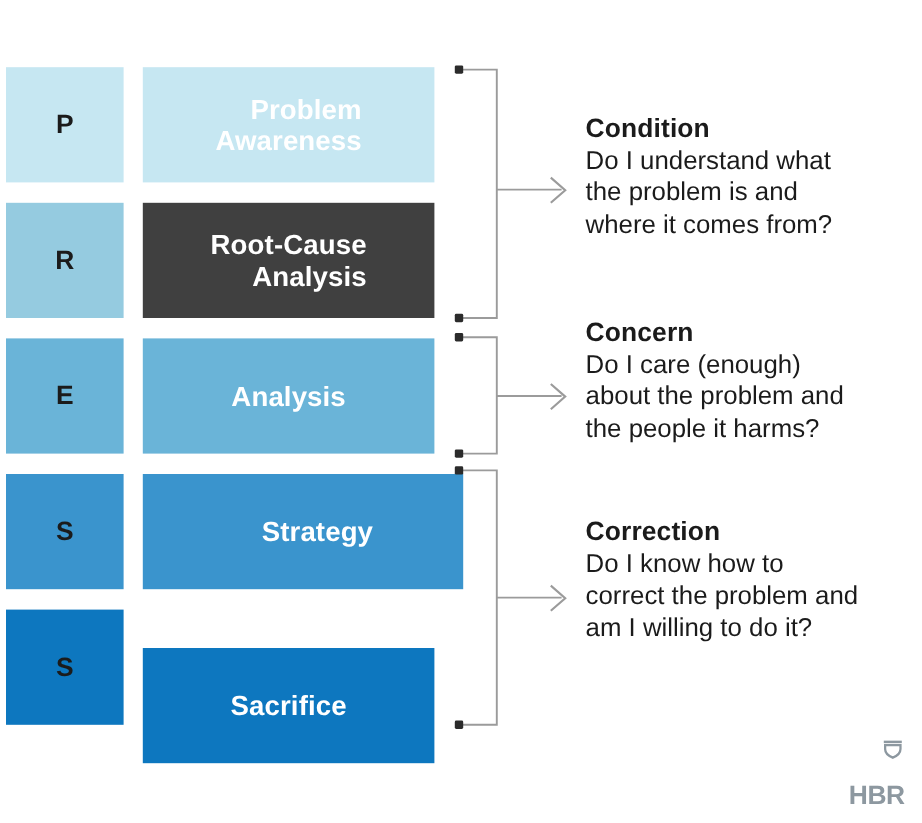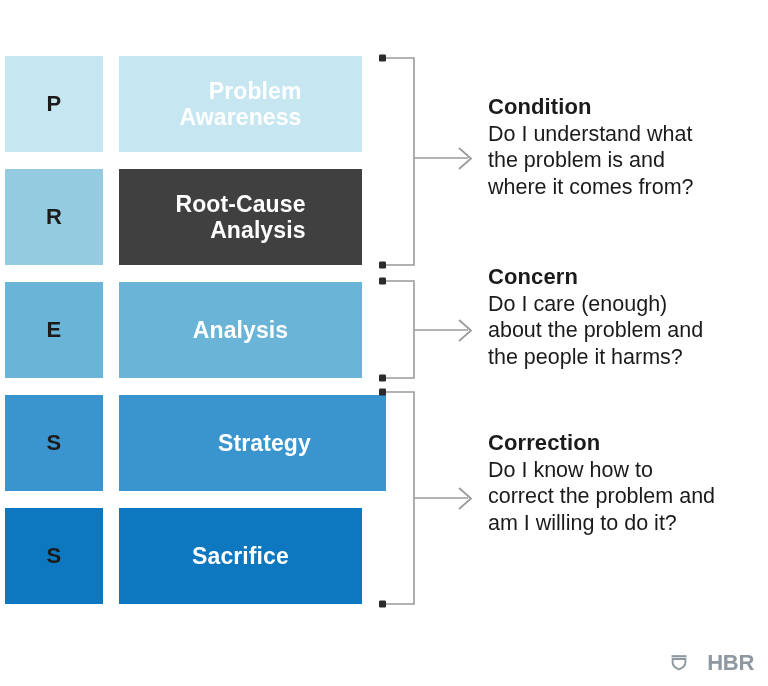--- a/index.html
+++ b/index.html
@@ -98,22 +98,23 @@
     white-space: pre-line;
     letter-spacing: 0px;
   }
 
   
   #hbr-logo {
     position: absolute;
     right: 14px;
     bottom: 12px;
     display: flex;
-    align-items: flex-start;
+    align-items: flex-end;
     gap: 18px;
+    flex-direction: column;
   }
   #hbr-logo .hbr-word {
     font-size: 22px;
     font-weight: bold;
     color: #8d98a0;
     letter-spacing: -0.3px;
     line-height: 1;
   }
 </style>
 </head>
@@ -156,21 +157,21 @@
     </div>
     <div class="label-box" style="background: rgb(58, 148, 205); padding-left: 24px;">
       <span class="label-text">Strategy</span>
     </div>
   </div>
 
   <div class="row" style="top:508px;">
     <div class="letter-box" style="background: rgb(13, 119, 191);">
       <span class="glyph">S</span>
     </div>
-    <div class="label-box" style="background: rgb(13, 119, 191);">
+    <div class="label-box" style="background: rgb(13, 119, 191); margin-top: 32px;">
       <span class="label-text">Sacrifice</span>
     </div>
   </div>
 
   <svg class="bracket-svg" viewBox="0 0 768 686" width="768" height="686" aria-hidden="true">
     <g id="connector-group-1" fill="none" stroke="#9b9b9b" stroke-width="1.6">
       <path d="M383 58 H414 V265 H383"></path>
       <path d="M414 158 H468"></path>
       <polyline points="459,148 471,158.5 459,169" stroke-width="1.8" stroke-linejoin="miter" fill="none"></polyline>
     </g>

